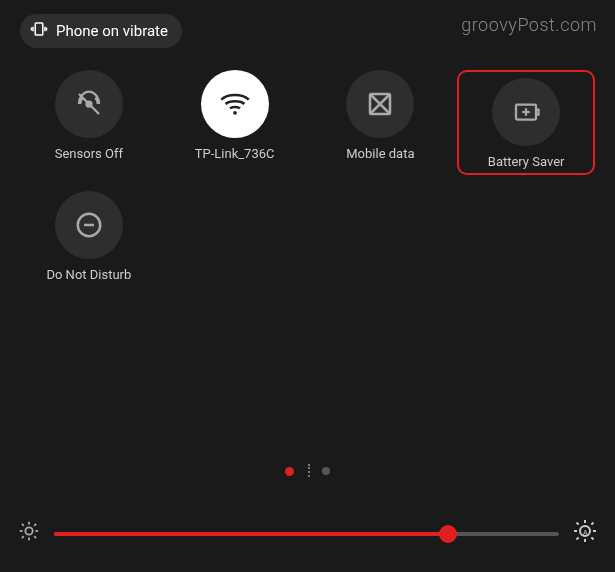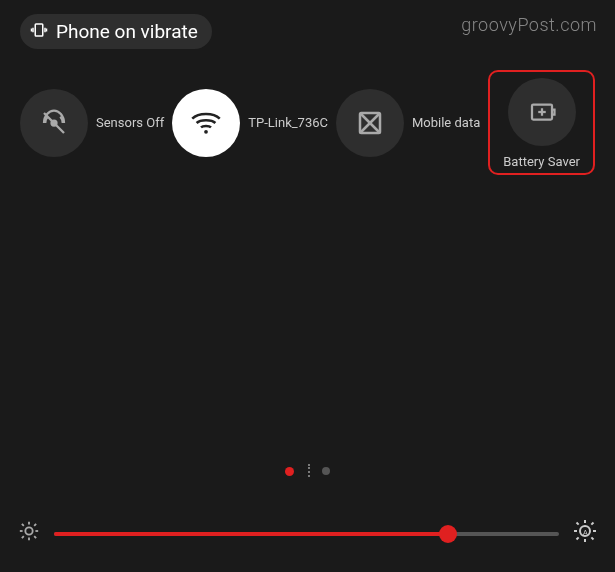--- a/index.html
+++ b/index.html
@@ -29,41 +29,41 @@
       position: absolute;
       top: 14px;
       left: 20px;
       display: flex;
       align-items: center;
       gap: 8px;
       background: #2e2e2e;
       border-radius: 20px;
       padding: 6px 14px 6px 10px;
       color: #fff;
-      font-size: 19px;
+      font-size: 15px;
     }
     .status-pill .vibrate-icon {
       font-size: 16px;
     }
 
     
     .qs-grid {
       position: absolute;
       top: 60px;
       left: 0;
       right: 0;
       padding: 10px 20px;
       display: grid;
       grid-template-columns: repeat(4, 1fr);
       gap: 16px 8px;
     }
 
     .qs-tile {
       display: flex;
-      flex-direction: row;
+      flex-direction: column;
       align-items: center;
       gap: 8px;
       cursor: pointer;
     }
 
     .qs-circle {
       width: 68px;
       height: 68px;
       border-radius: 50%;
       background: #2e2e2e;
@@ -238,20 +238,29 @@
       <svg viewBox="0 0 24 24" fill="none" stroke="#aaa" stroke-width="1.8">
         <rect x="4" y="6" width="16" height="12" rx="1"></rect>
         <path d="M20 10 h2 v4 h-2"></path>
         <line x1="12" y1="9" x2="12" y2="15"></line>
         <line x1="9" y1="12" x2="15" y2="12"></line>
       </svg>
     </div>
     <span class="qs-label">Battery Saver</span>
   </div>
 
+  <div class="qs-tile">
+    <div class="qs-circle">
+      <svg viewBox="0 0 24 24" fill="none" stroke="#aaa" stroke-width="2">
+        <circle cx="12" cy="12" r="9"></circle>
+        <line x1="8" y1="12" x2="16" y2="12"></line>
+      </svg>
+    </div>
+    <span class="qs-label">Do Not Disturb</span>
+  </div>
 
 
 </div>
 
 <div class="dots-row">
   <span class="dot active"></span>
   <span class="dots-separator">⁞</span>
   <span class="dot"></span>
 </div>
 

